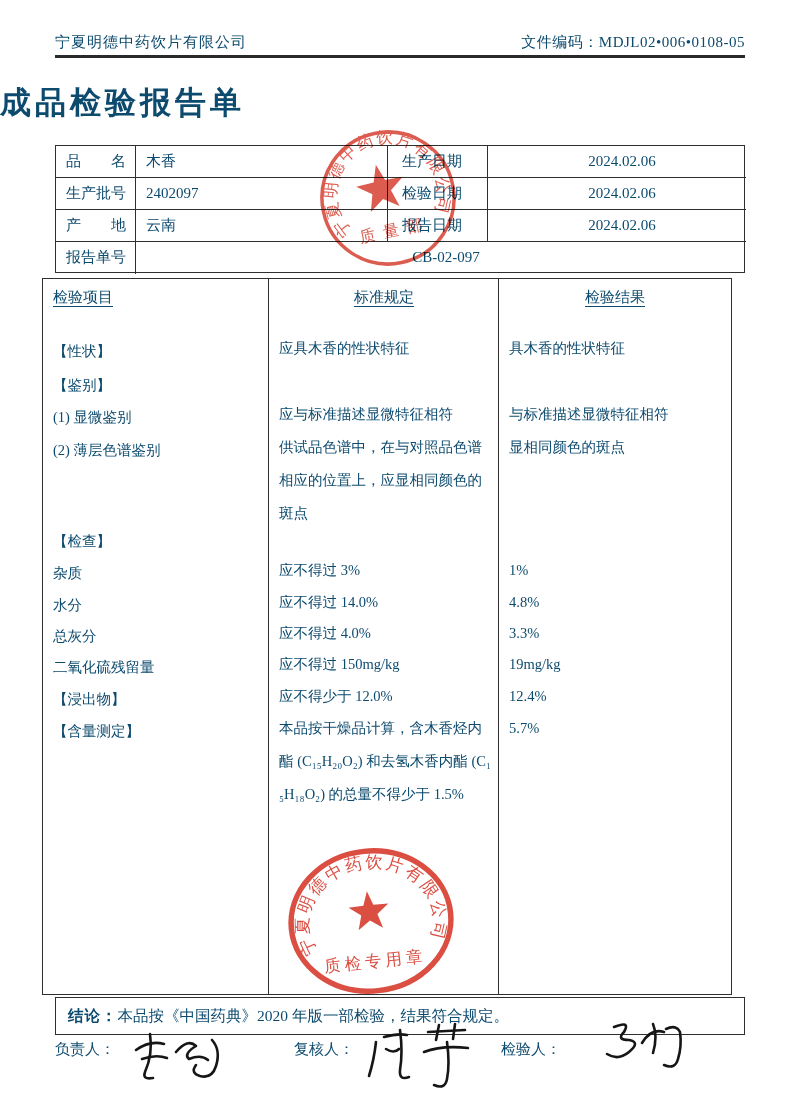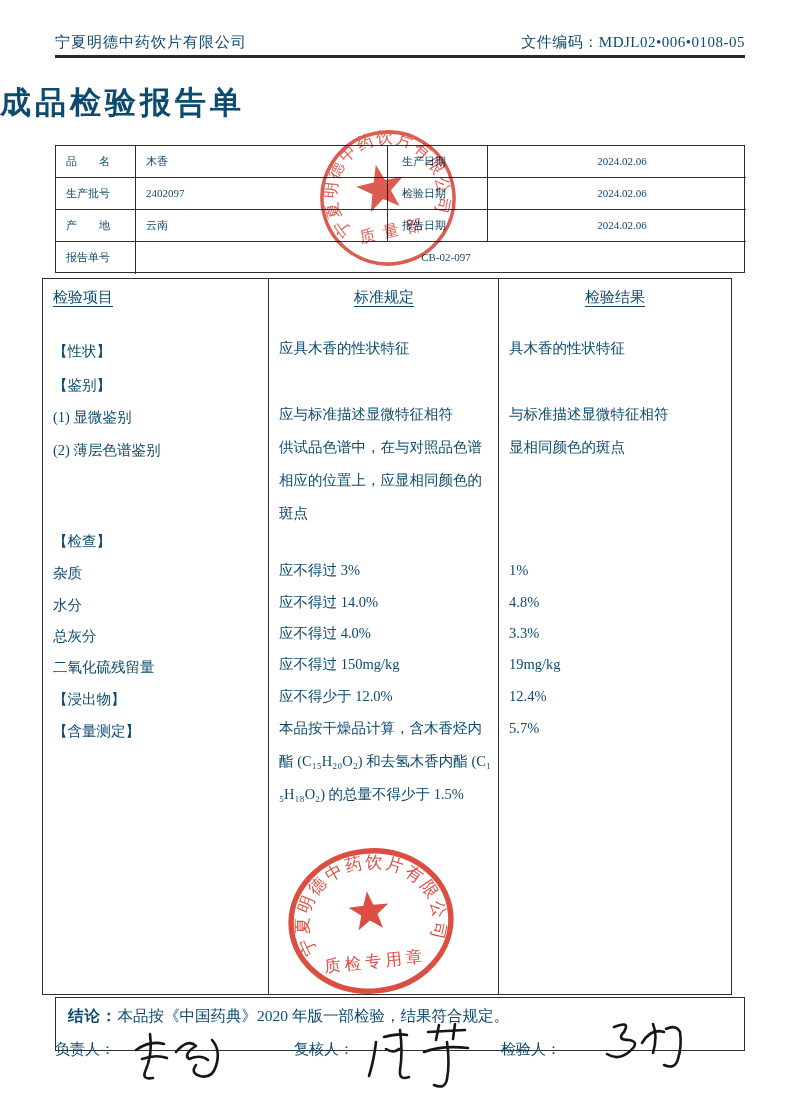--- a/index.html
+++ b/index.html
@@ -11,42 +11,42 @@
   
   .hdr-company { position:absolute; left:55px; top:33px; font-size:15px; letter-spacing:1px; }
   .hdr-code    { position:absolute; right:55px; top:33px; font-size:15px; letter-spacing:.5px; }
   .hdr-rule    { position:absolute; left:55px; top:55px; width:690px; height:2.5px; background:#2a2a2a; }
   
   .title { position:absolute; left:0; top:82px; width:100%; text-align:left;
            font-size:31px; font-weight:bold; letter-spacing:4px; }
   
   .info-table { position:absolute; left:55px; top:145px; width:690px; height:128px;
     display:grid; grid-template-columns:80px 252px 100px 258px; grid-template-rows:32px 32px 32px 32px;
-    border:1.5px solid #2f2f2f; font-size:11px; }
+    border:1.5px solid #2f2f2f; font-size:15px; }
   .info-table .cell { border-right:1px solid #2f2f2f; border-bottom:1px solid #2f2f2f;
     line-height:30px; padding-left:10px; overflow:hidden; white-space:nowrap; }
   .info-table .cell.noR { border-right:none;text-align:center; }
   .info-table .cell.noB { border-bottom:none; }
   .info-table .dlabel { padding-left:14px; }
   .info-table .span3 { grid-column:2 / span 3; }
   
   .main-table { position:absolute; left:42px; top:278px; width:690px; height:717px;
     border:1.5px solid #2f2f2f; font-size:14.5px; }
   .vline { position:absolute; top:0; bottom:0; width:1px; background:#2f2f2f; }
   .vline.v1 { left:225px; } .vline.v2 { left:455px; }
   .thead { position:absolute; top:9px; font-size:15px; text-decoration:underline; text-underline-offset:4px; }
   .thead.h-item { left:10px; }
   .thead.h-std  { left:226px; width:230px; text-align:center; }
   .thead.h-res  { left:456px; width:232px; text-align:center; }
   .trow { position:absolute; left:0; width:100%; }
   .c-item { position:absolute; left:10px;  width:208px; line-height:20px; white-space:nowrap; }
   .c-std  { position:absolute; left:236px; width:216px; line-height:33px; margin-top:-9px; word-break:break-all; }
   .c-res  { position:absolute; left:466px; width:214px; line-height:33px; margin-top:-9px; word-break:break-all; }
   
-  .conclusion { position:absolute; left:55px; top:997px; width:690px; height:54px;
+  .conclusion { position:absolute; left:55px; top:997px; width:690px; height:38px;
     border:1.5px solid #2f2f2f; font-size:15.5px; line-height:35px; padding-left:12px; white-space:nowrap; }
   .conclusion .clabel { font-weight:bold; letter-spacing:1px; }
   
   .sig-label { position:absolute; top:1040px; font-size:15px; }
   .sl-resp { left:55px; } .sl-rev { left:294px; } .sl-insp { left:501px; }
   .sig-svg { position:absolute; }
   .sig-svg path { fill:none; stroke:#161616; stroke-width:2.6; stroke-linecap:round; stroke-linejoin:round; }
   
   .stamp { position:absolute; mix-blend-mode:multiply; opacity:.88; }
   .stamp text { font-family:"Liberation Serif","DejaVu Serif",serif; }

